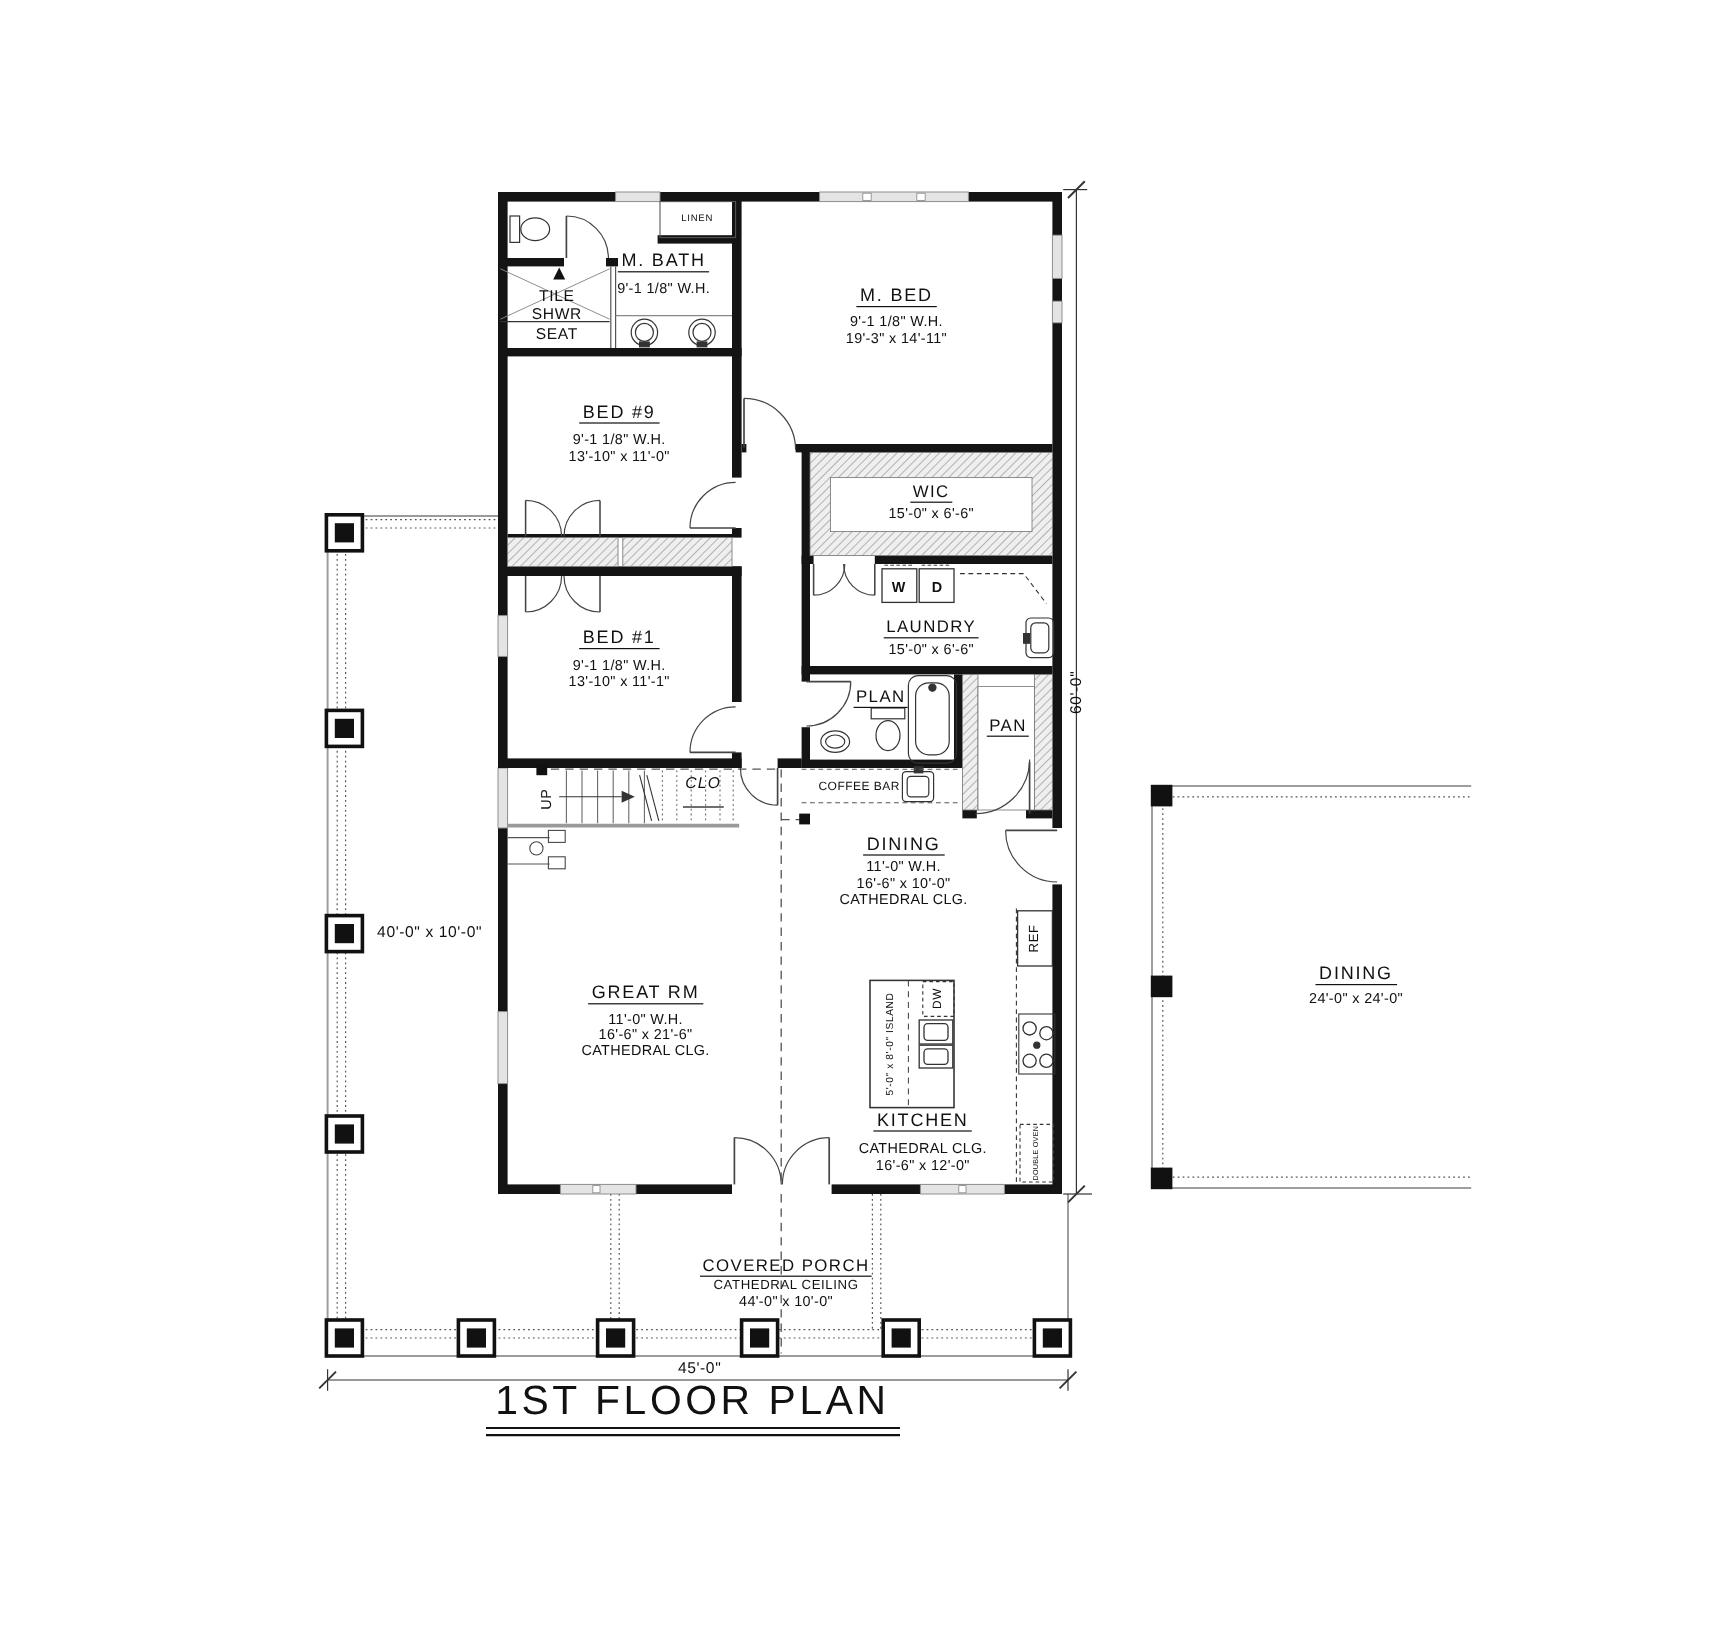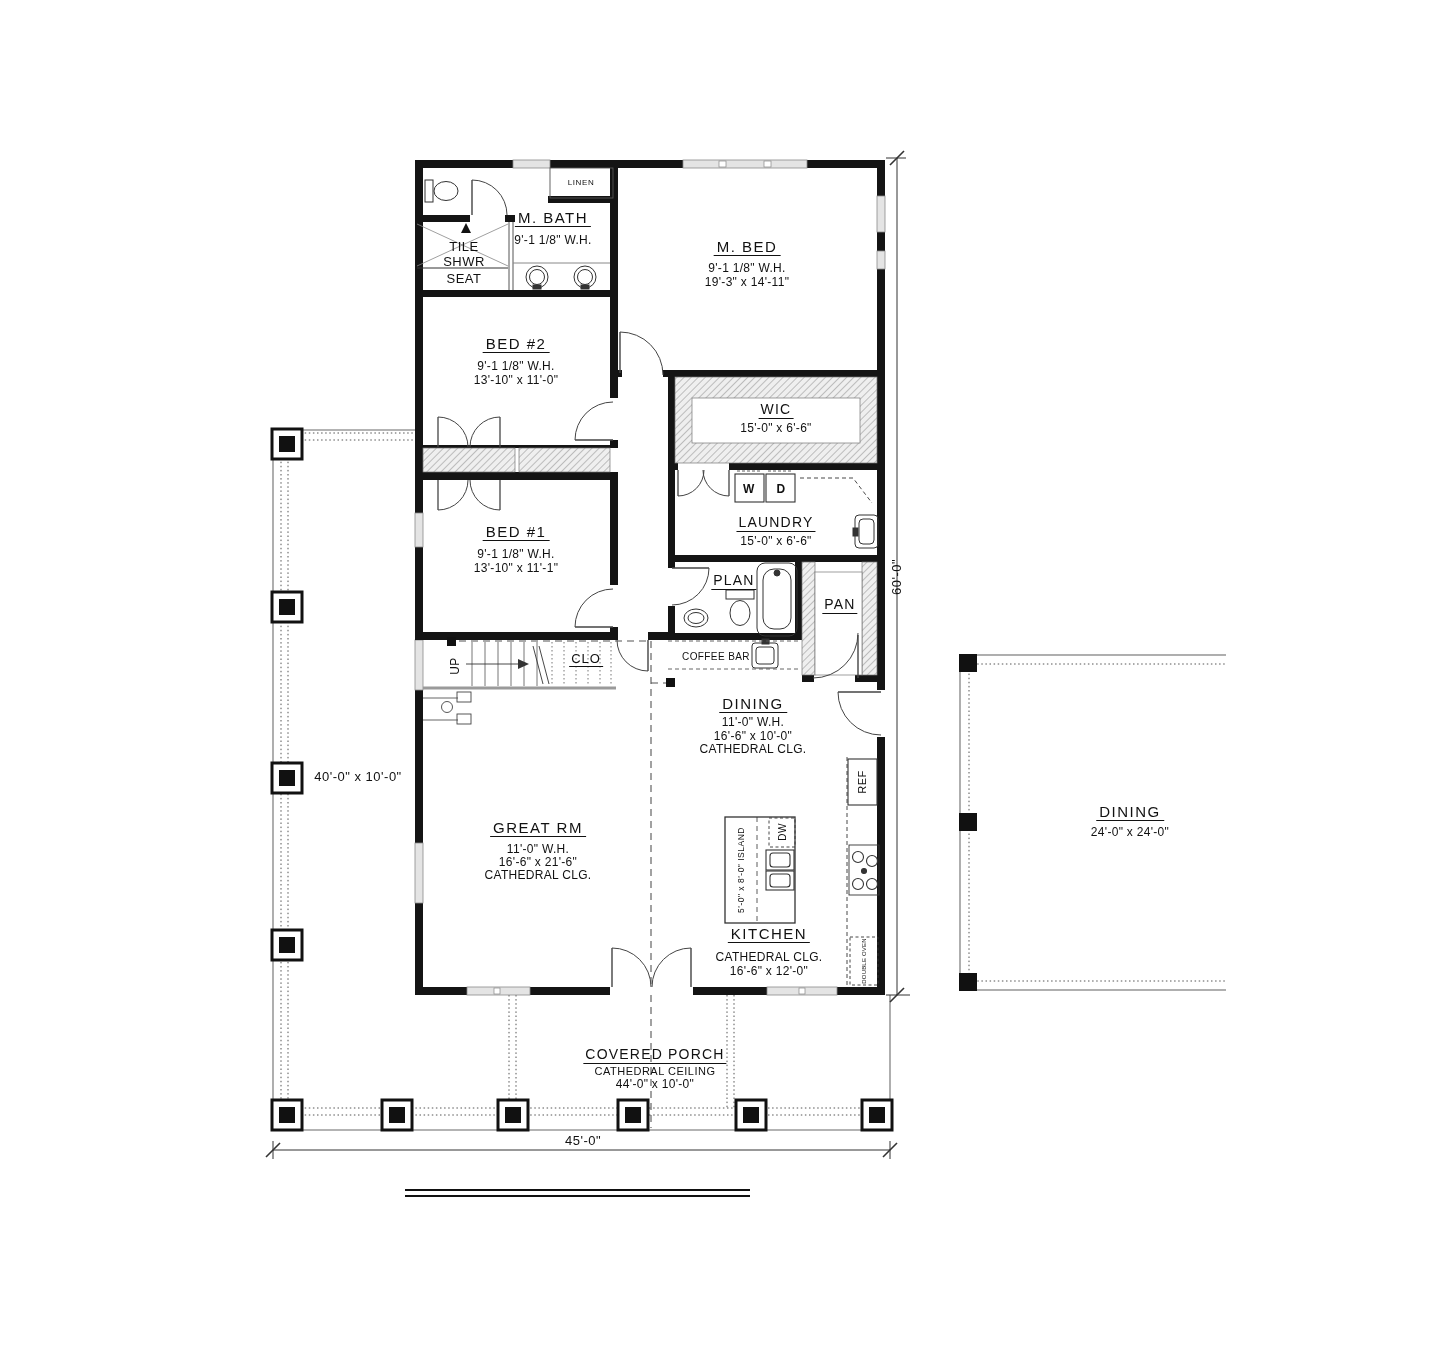--- a/index.html
+++ b/index.html
@@ -2,21 +2,21 @@
 <html><head>
 <meta charset="utf-8">
 <style>
   html,body{margin:0;padding:0;background:#fff;}
   #plan{position:relative;width:1226px;height:1368px;background:#ffffff;font-family:"Liberation Sans",sans-serif;overflow:hidden;}
   #plan svg{position:absolute;left:0;top:0;}
   .lbl{position:absolute;transform:translate(-50%,-50%);color:#111;white-space:nowrap;letter-spacing:.5px;text-align:center;}
   .rot{transform:translate(-50%,-50%) rotate(-90deg);}
   .name15{font-size:15px;letter-spacing:1.5px;border-bottom:1.6px solid #111;padding:0 3px 0;}
   .name14{font-size:14px;letter-spacing:1.2px;border-bottom:1.5px solid #111;padding:0 2px 1px;}
-  .name13{font-size:13px;letter-spacing:1px;border-bottom:1.4px solid #111;padding:0 2px 0;}
+  .name13{font-size:13px;letter-spacing:1px;border-bottom:1.4px solid #111;padding:0 2px 12px;font-style:italic;}
   .sub{font-size:12px;letter-spacing:.3px;}
   .s13{font-size:13px;}
   .s12{font-size:12px;font-weight:bold;}
   .s11{font-size:11px;}
   .s10{font-size:10px;letter-spacing:.4px;}
   .s8{font-size:8px;letter-spacing:.6px;}
   .s6{font-size:6px;letter-spacing:.2px;}
   .rs12{font-size:12px;}
   .rs11{font-size:11px;}
   .rs8{font-size:8.5px;}
@@ -327,21 +327,21 @@
 
 <div class="lbl s8" style="left:581px;top:182px">LINEN</div>
 <div class="lbl name15" style="left:553px;top:218px">M. BATH</div>
 <div class="lbl sub" style="left:553px;top:240px">9'-1 1/8" W.H.</div>
 <div class="lbl s13" style="left:464px;top:246px">TILE</div>
 <div class="lbl s13" style="left:464px;top:261px">SHWR</div>
 <div class="lbl s13" style="left:464px;top:278px">SEAT</div>
 <div class="lbl name15" style="left:747px;top:247px">M. BED</div>
 <div class="lbl sub" style="left:747px;top:268px">9'-1 1/8" W.H.</div>
 <div class="lbl sub" style="left:747px;top:282px">19'-3" x 14'-11"</div>
-<div class="lbl name15" style="left:516px;top:344px">BED #2</div>
+<div class="lbl name15" style="left:516px;top:344px">BED #9</div>
 <div class="lbl sub" style="left:516px;top:366px">9'-1 1/8" W.H.</div>
 <div class="lbl sub" style="left:516px;top:380px">13'-10" x 11'-0"</div>
 <div class="lbl name14" style="left:776px;top:410px">WIC</div>
 <div class="lbl sub" style="left:776px;top:428px">15'-0" x 6'-6"</div>
 <div class="lbl s12" style="left:749px;top:489px">W</div>
 <div class="lbl s12" style="left:781px;top:489px">D</div>
 <div class="lbl name14" style="left:776px;top:523px">LAUNDRY</div>
 <div class="lbl sub" style="left:776px;top:541px">15'-0" x 6'-6"</div>
 <div class="lbl name15" style="left:516px;top:532px">BED #1</div>
 <div class="lbl sub" style="left:516px;top:554px">9'-1 1/8" W.H.</div>
@@ -367,14 +367,15 @@
 <div class="lbl sub" style="left:769px;top:971px">16'-6" x 12'-0"</div>
 <div class="lbl rot s6" style="left:864px;top:961px">DOUBLE OVEN</div>
 <div class="lbl s13" style="left:358px;top:776px">40'-0" x 10'-0"</div>
 <div class="lbl name14" style="left:655px;top:1055px">COVERED PORCH</div>
 <div class="lbl s11" style="left:655px;top:1071px">CATHEDRAL CEILING</div>
 <div class="lbl sub" style="left:655px;top:1084px">44'-0" x 10'-0"</div>
 <div class="lbl s13" style="left:583px;top:1140px">45'-0"</div>
 <div class="lbl rot s13" style="left:896px;top:577px">60'-0"</div>
 <div class="lbl name15" style="left:1130px;top:812px">DINING</div>
 <div class="lbl sub" style="left:1130px;top:832px">24'-0" x 24'-0"</div>
+<div class="lbl title" style="left:577px;top:1168px">1ST FLOOR PLAN</div>
 
 </div>
 
 </body></html>

